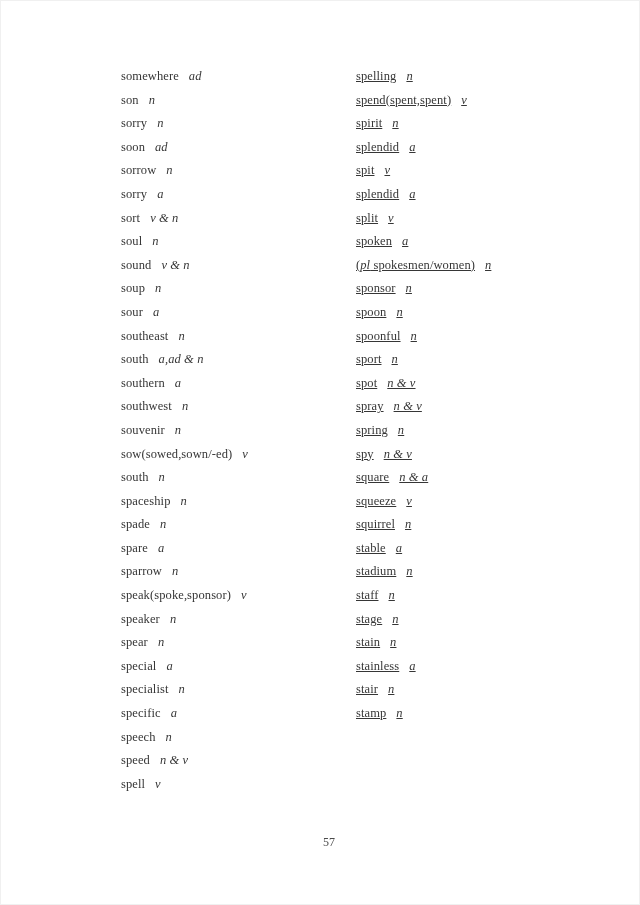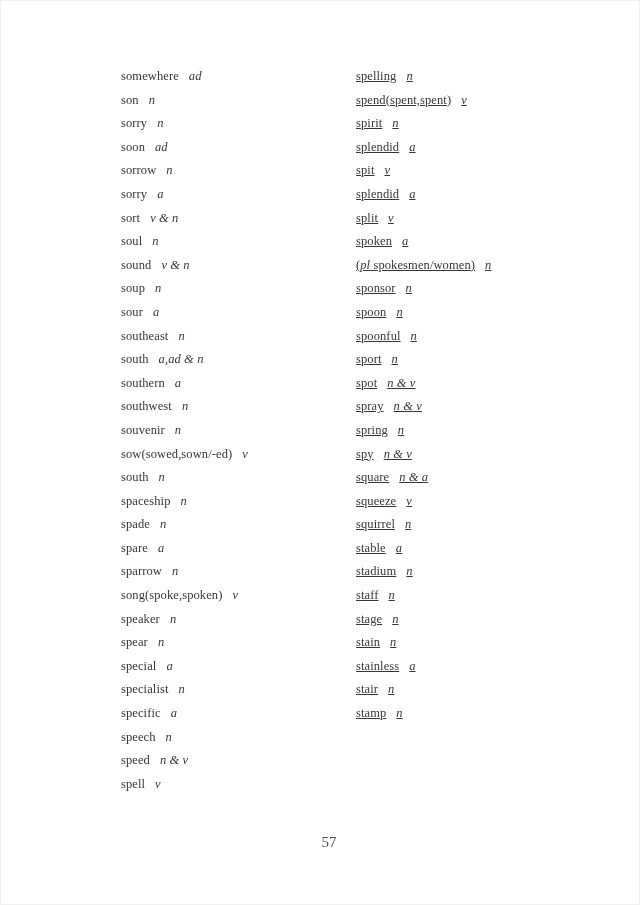--- a/index.html
+++ b/index.html
@@ -35,21 +35,21 @@
   .pos {
     font-style: italic;
     margin-left: 10px;
   }
   .it { font-style: italic; margin-top: 42px; }
   .footer {
     position: absolute;
     top: 834px;
     left: 328px;
     transform: translateX(-50%);
-    font-size: 15px;
+    font-size: 12px;
     line-height: 14px;
     color: #4a4a4a;
   }
 </style>
 </head>
 <body>
 
 <div class="page">
   <div class="column column-left">
       <div class="row"><span class="word">somewhere</span><span class="pos">ad</span></div>
@@ -67,21 +67,21 @@
       <div class="row"><span class="word">south</span><span class="pos">a,ad &amp; n</span></div>
       <div class="row"><span class="word">southern</span><span class="pos">a</span></div>
       <div class="row"><span class="word">southwest</span><span class="pos">n</span></div>
       <div class="row"><span class="word">souvenir</span><span class="pos">n</span></div>
       <div class="row"><span class="word">sow(sowed,sown/-ed)</span><span class="pos">v</span></div>
       <div class="row"><span class="word">south</span><span class="pos">n</span></div>
       <div class="row"><span class="word">spaceship</span><span class="pos">n</span></div>
       <div class="row"><span class="word">spade</span><span class="pos">n</span></div>
       <div class="row"><span class="word">spare</span><span class="pos">a</span></div>
       <div class="row"><span class="word">sparrow</span><span class="pos">n</span></div>
-      <div class="row"><span class="word">song(spoke,spoken)</span><span class="pos">v</span></div>
+      <div class="row"><span class="word">speak(spoke,sponsor)</span><span class="pos">v</span></div>
       <div class="row"><span class="word">speaker</span><span class="pos">n</span></div>
       <div class="row"><span class="word">spear</span><span class="pos">n</span></div>
       <div class="row"><span class="word">special</span><span class="pos">a</span></div>
       <div class="row"><span class="word">specialist</span><span class="pos">n</span></div>
       <div class="row"><span class="word">specific</span><span class="pos">a</span></div>
       <div class="row"><span class="word">speech</span><span class="pos">n</span></div>
       <div class="row"><span class="word">speed</span><span class="pos">n &amp; v</span></div>
       <div class="row"><span class="word">spell</span><span class="pos">v</span></div>
     </div>
   <div class="column column-right">

